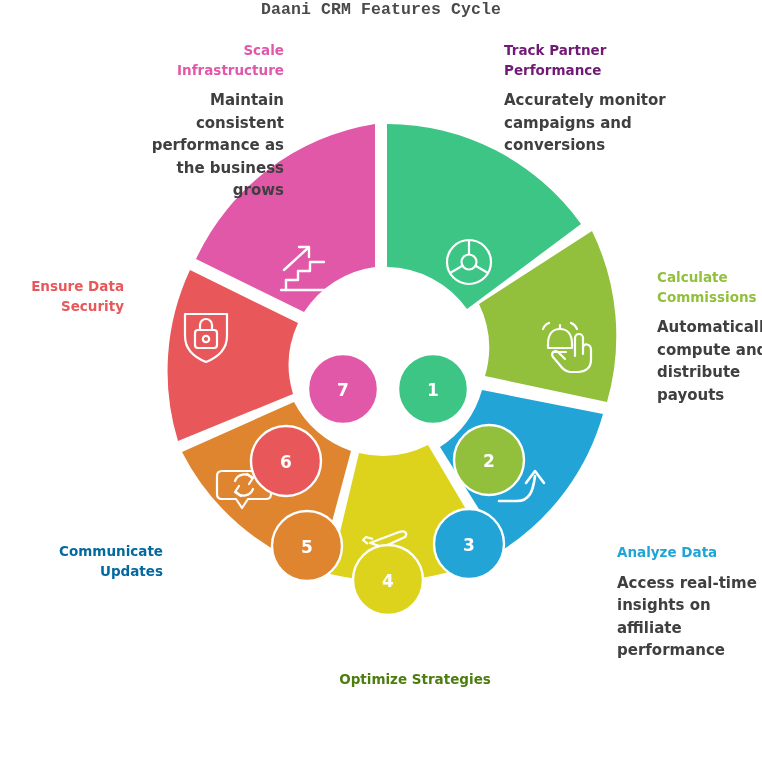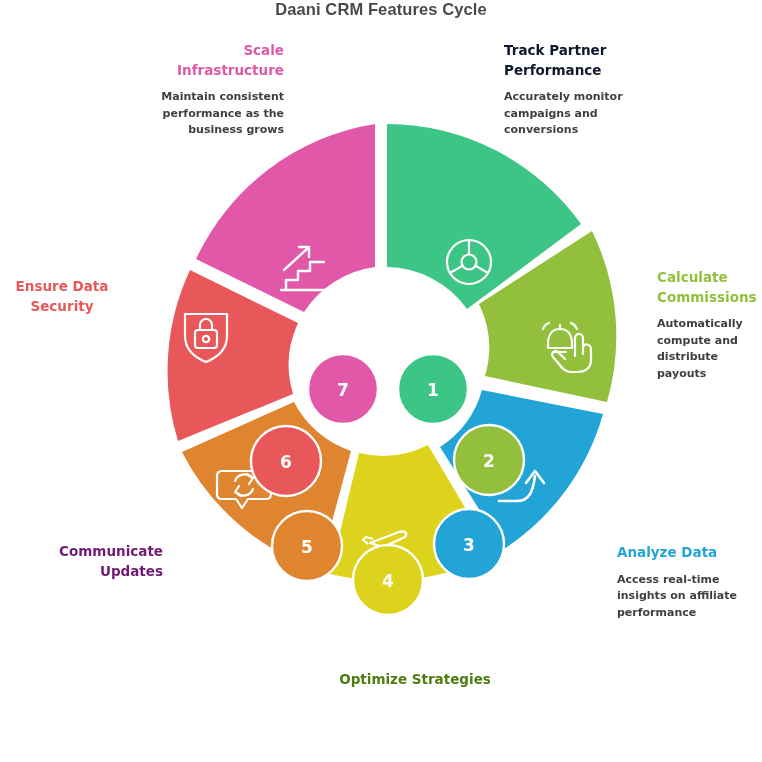--- a/index.html
+++ b/index.html
@@ -19,21 +19,21 @@
   #chart-title {
     position: absolute;
     top: 0px;
     left: 0;
     width: 762px;
     text-align: center;
     font-size: 16.5px;
     font-weight: bold;
     color: #4a4a4a;
     letter-spacing: 0.1px;
-    font-family: Liberation Sans, sans-serif;
+    font-family: Liberation Mono, monospace;
   }
 
   #wheel {
     position: absolute;
     left: 131px;
     top: 112px;
     width: 500px;
     height: 540px;
   }
 
@@ -41,34 +41,34 @@
     position: absolute;
     font-family: "DejaVu Sans", sans-serif;
   }
   .label-title {
     font-size: 13.5px;
     font-weight: bold;
     line-height: 1.45;
     margin: 0 0 9px 0;
   }
   .label-desc {
-    font-size: 11px;
+    font-size: 15px;
     font-weight: bold;
     color: #3f3f3f;
     line-height: 1.5;
     margin: 0;
   }
 
   
   .lb-1 { left: 504px; top: 41px;  width: 170px; text-align: left; }
   .lb-2 { left: 657px; top: 268px; width: 112px; text-align: left; }
   .lb-3 { left: 617px; top: 543px; width: 150px; text-align: left; }
   .lb-4 { left: 330px; top: 670px; width: 170px; text-align: center; }
   .lb-5 { left: 10px;  top: 542px; width: 153px; text-align: right; }
-  .lb-6 { left: 0px;   top: 277px; width: 124px; text-align: center; }
+  .lb-6 { left: 0px;   top: 277px; width: 124px; text-align: right; }
   .lb-7 { left: 140px; top: 41px;  width: 144px; text-align: right; }
 
   .seg-num {
     font-size: 17px;
     font-weight: bold;
     fill: #ffffff;
     font-family: "DejaVu Sans", sans-serif;
   }
 </style>
 </head>
@@ -221,40 +221,40 @@
     <circle cx="155" cy="349" r="35" fill="#e8585a" stroke="#ffffff" stroke-width="2.4"></circle>
     <text class="seg-num" x="155" y="356" text-anchor="middle">6</text>
   </g>
   <g>
     <circle cx="212" cy="277" r="35" fill="#e258a8" stroke="#ffffff" stroke-width="2.4"></circle>
     <text class="seg-num" x="212" y="284" text-anchor="middle">7</text>
   </g>
 </svg>
 
 <div class="label-block lb-1">
-  <p class="label-title" style="color:#0f172a">Track Partner Performance</p>
+  <p class="label-title" style="color:#701a75">Track Partner Performance</p>
   <p class="label-desc">Accurately monitor campaigns and conversions</p>
 </div>
 
 <div class="label-block lb-2">
   <p class="label-title" style="color:#92c03c">Calculate Commissions</p>
   <p class="label-desc">Automatically compute and distribute payouts</p>
 </div>
 
 <div class="label-block lb-3">
   <p class="label-title" style="color:#22a5d6">Analyze Data</p>
   <p class="label-desc">Access real-time insights on affiliate performance</p>
 </div>
 
 <div class="label-block lb-4">
   <p class="label-title" style="color:#4d7c0f">Optimize Strategies</p>
 </div>
 
 <div class="label-block lb-5">
-  <p class="label-title" style="color:#701a75">Communicate Updates</p>
+  <p class="label-title" style="color:#0369a1">Communicate Updates</p>
 </div>
 
 <div class="label-block lb-6">
   <p class="label-title" style="color:#e8585a">Ensure Data Security</p>
 </div>
 
 <div class="label-block lb-7">
   <p class="label-title" style="color:#e258a8">Scale Infrastructure</p>
   <p class="label-desc">Maintain consistent performance as the business grows</p>
 </div>

